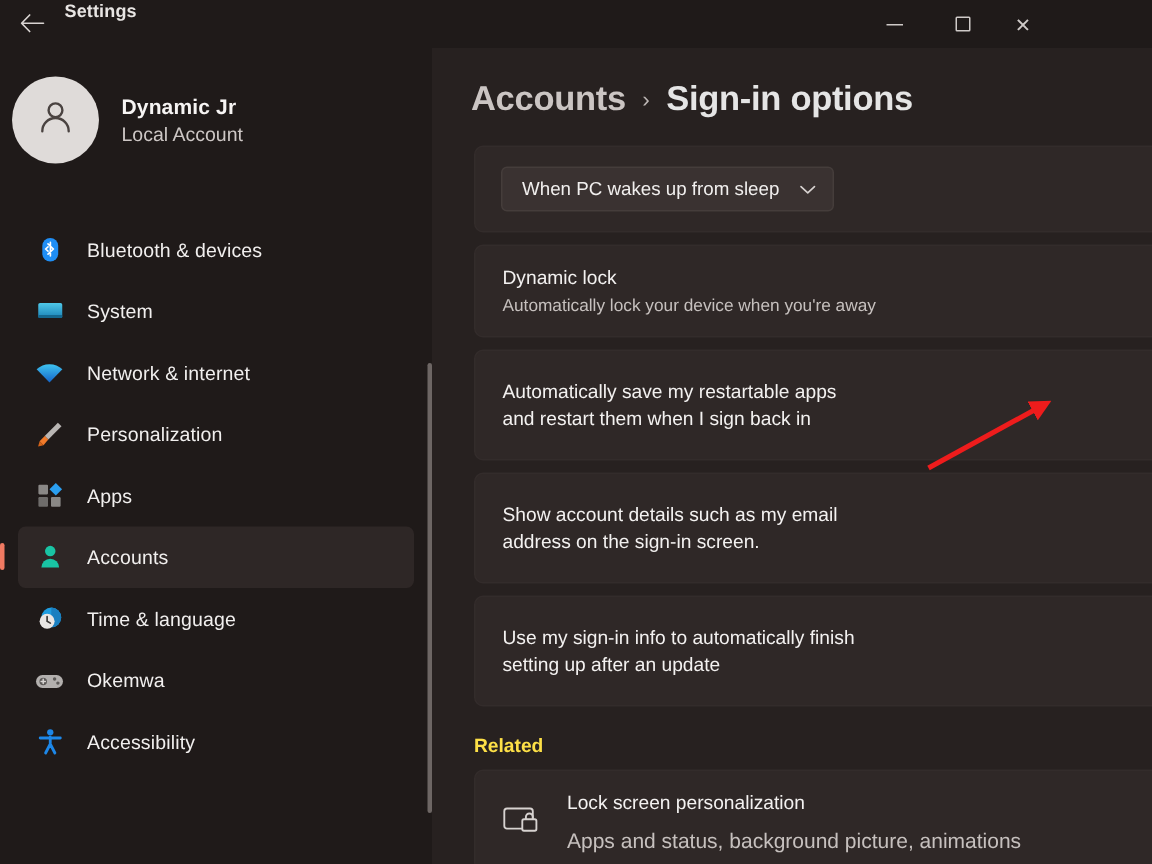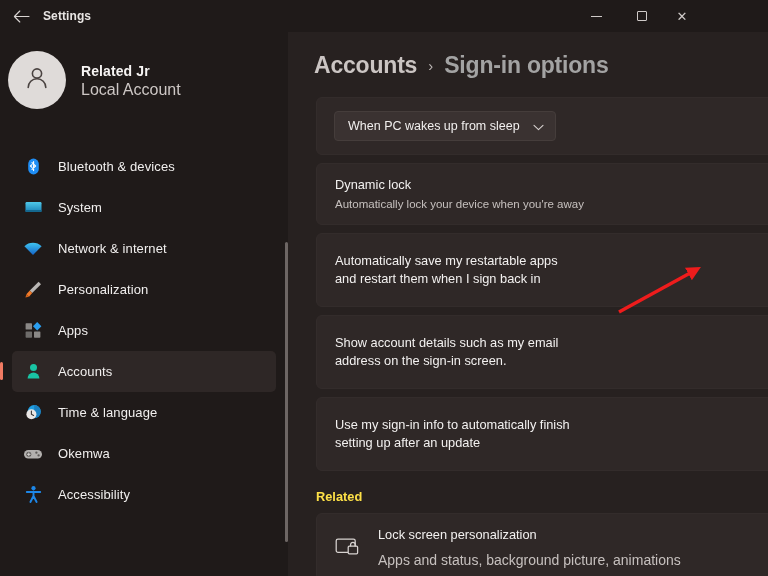--- a/index.html
+++ b/index.html
@@ -10,21 +10,21 @@
     font-family: "Liberation Sans", sans-serif;
     color: #f2f0ef;
     -webkit-font-smoothing: antialiased;
   }
   #app { position: relative; width: 768px; height: 576px; }
 
   
   .titlebar {
     position: absolute; top: 0; left: 0; width: 700px; height: 32px;
     background: #1f1a19;
-    display: flex; align-items: center;
+    display: flex; align-items: flex-start;
   }
   .back-btn {
     width: 34px; height: 30px; margin-left: 4px;
     display: flex; align-items: center; justify-content: center;
     border-radius: 4px;
   }
   .back-btn svg { display: block; }
   .win-title {
     font-size: 12px; font-weight: 600; color: #e8e5e3;
     margin-left: 5px; letter-spacing: .1px;
@@ -56,21 +56,21 @@
     background: #dfdbd9;
     display: flex; align-items: center; justify-content: center;
     flex: 0 0 58px;
   }
   .profile-text { margin-left: 15px; }
   .profile-name {
     font-size: 14px; font-weight: 700; color: #f6f4f3; line-height: 17px;
     letter-spacing: .1px;
   }
   .profile-sub {
-    font-size: 16px; color: #cdc7c5; margin-top: 3px; line-height: 14px;
+    font-size: 13px; color: #cdc7c5; margin-top: 3px; line-height: 14px;
   }
 
   .search-wrap { padding: 0 14px; }
   .search-box {
     position: relative; height: 32px;
     background: #2d2625;
     border: 1px solid #3b3331;
     border-bottom: 1px solid #8e8785;
     border-radius: 4px;
     display: flex; align-items: center;
@@ -125,21 +125,21 @@
     display: flex; align-items: baseline;
     padding: 20px 0 0 26px;
   }
   .bc-parent {
     font-size: 23px; font-weight: 600; color: #cbc5c3; letter-spacing: -.2px;
   }
   .bc-sep {
     font-size: 15px; color: #bdb7b5; margin: 0 11px; position: relative; top: -2px;
   }
   .bc-current {
-    font-size: 23px; font-weight: 700; color: #a3a3a3; letter-spacing: -.2px;
+    font-size: 23px; font-weight: 700; color: #e5e5e5; letter-spacing: -.2px;
   }
 
   .scroll-area { padding: 18px 0 11px 28px; }
 
   .card {
     background: #2f2827;
     border: 1px solid #332c2b;
     border-radius: 6px;
     margin-bottom: 8px;
     width: 470px;
@@ -223,21 +223,21 @@
     <div class="profile">
       <div class="avatar">
         <span>
           <svg width="30" height="30" viewBox="0 0 30 30">
             <circle cx="15" cy="10.5" r="4.6" fill="none" stroke="#4a4341" stroke-width="1.6"></circle>
             <path d="M6.2 24.5 a8.8 8.8 0 0 1 17.6 0" fill="none" stroke="#4a4341" stroke-width="1.6" stroke-linecap="round"></path>
           </svg>
         </span>
       </div>
       <div class="profile-text">
-        <div class="profile-name">Related Jr</div>
+        <div class="profile-name">Dynamic Jr</div>
         <div class="profile-sub">Local Account</div>
       </div>
     </div>
 
 
     <div class="navlist">
 
       <div class="nav-item">
         <span class="nav-ico">
           <svg width="19" height="19" viewBox="0 0 19 19">

